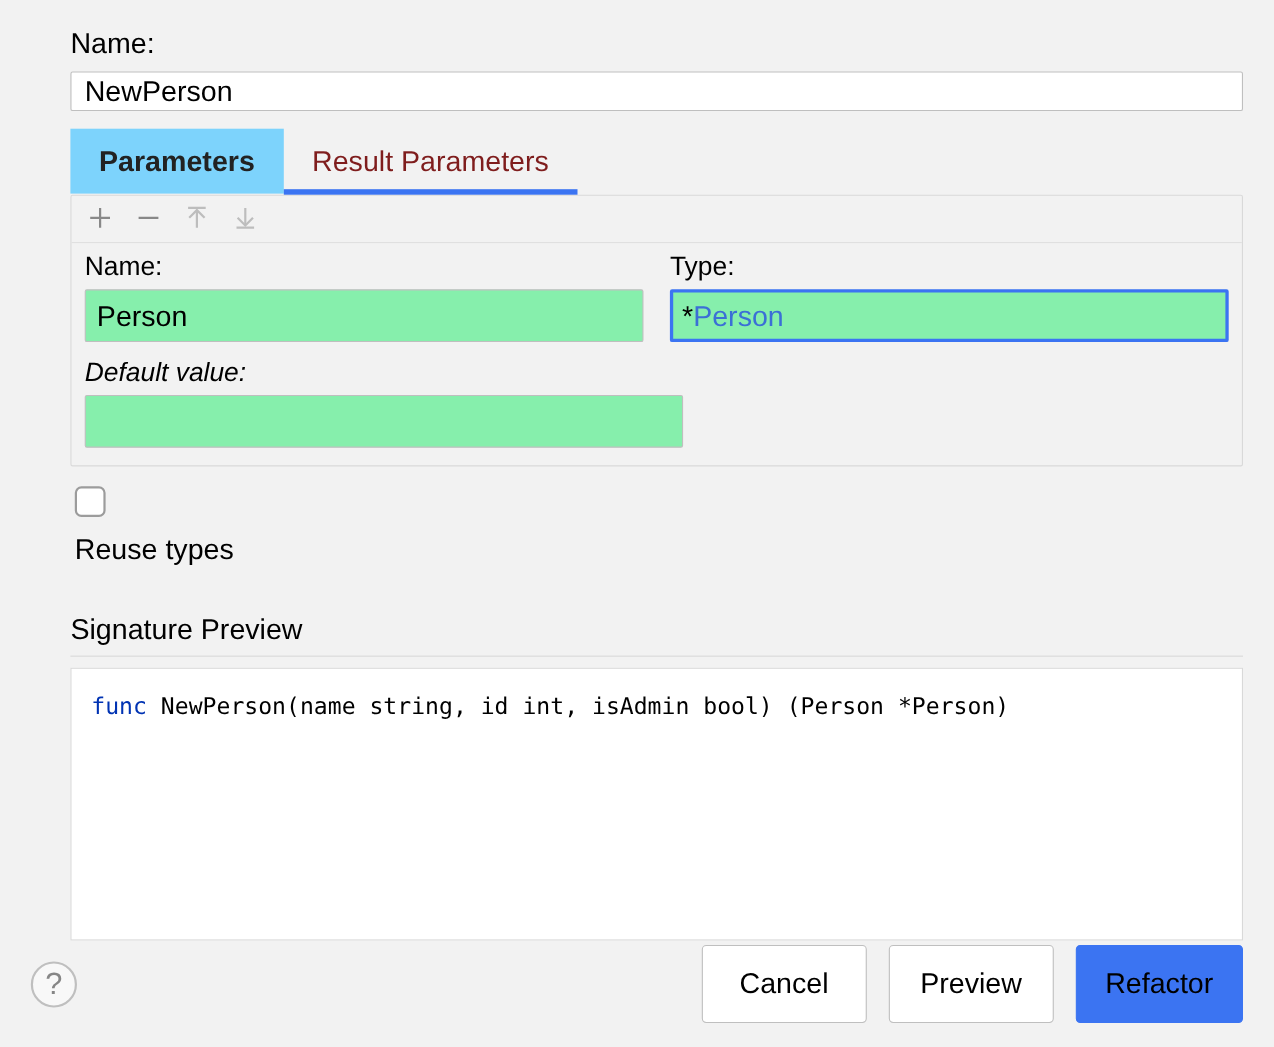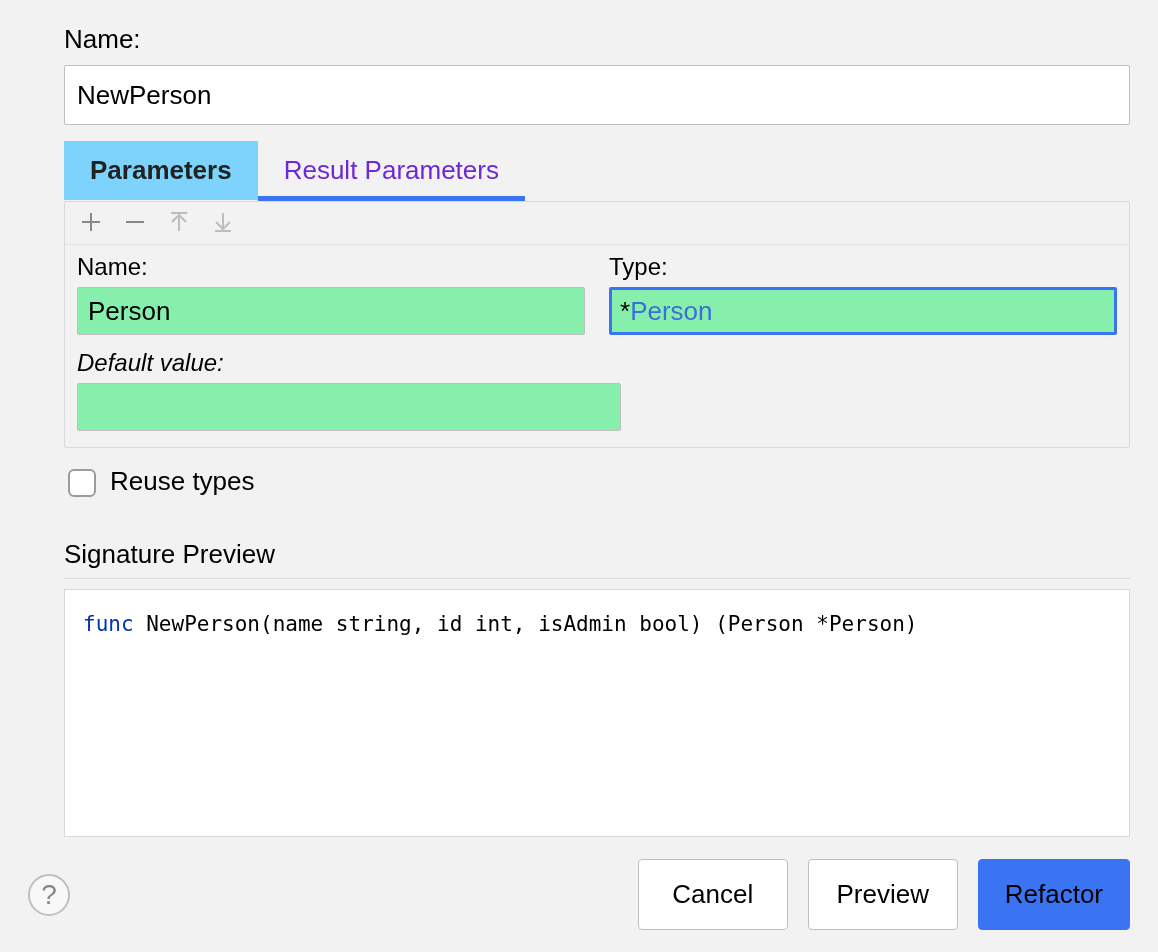--- a/index.html
+++ b/index.html
@@ -41,21 +41,21 @@
     padding: 24px 28px 0 28px;
     margin-left: 36px;
   }
   .label {
     font-size: 26px;
     color: #000;
     margin-bottom: 10px;
   }
   .text-input {
     width: 100%;
-    height: 60px;
+    height: 36px;
     font-size: 26px;
     padding: 0 12px;
     background: #fff;
     border: 1px solid #bfbfbf;
     border-radius: 2px;
     outline: none;
   }
   .tabs {
     display: flex;
     margin-top: 16px;
@@ -67,21 +67,21 @@
     color: #000;
     cursor: pointer;
     position: relative;
   }
   .tab.inactive {
     background: #7dd3fc;
     color: #222;
     font-weight: bold;
   }
   .tab.active {
-    color: #6d28d9;
+    color: #7f1d1d;
     background: transparent;
   }
   .tab.active::after {
     content: "";
     position: absolute;
     left: 0; right: 0; bottom: -1px;
     height: 5px;
     background: #3b74f2;
   }
   .panel {
@@ -127,24 +127,25 @@
     padding: 0px 8px;
   }
   .type-star { color: #000; }
   .type-ref  { color: #3b6fd6; }
   .default-row {
     padding: 6px 12px 16px 12px;
   }
   .default-row .field { width: 544px; }
   .checkbox-row {
     display: flex;
-    align-items: flex-end;
+    align-items: flex-start;
     gap: 14px;
     padding: 18px 4px 6px 4px;
     font-size: 26px;
+    flex-direction: column;
   }
   .cb {
     width: 28px; height: 28px;
     border: 2px solid #9c9c9c;
     border-radius: 6px;
     background: #fff;
   }
   .section-title {
     font-size: 26px;
     margin: 36px 0 8px 0;

